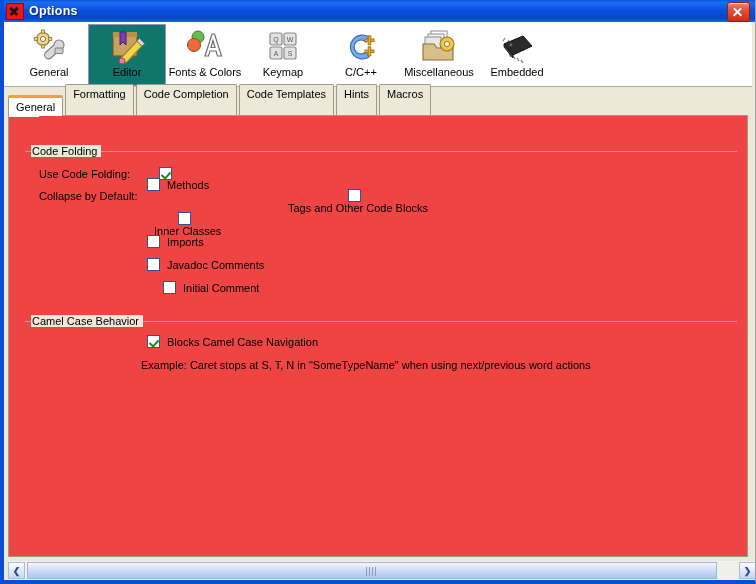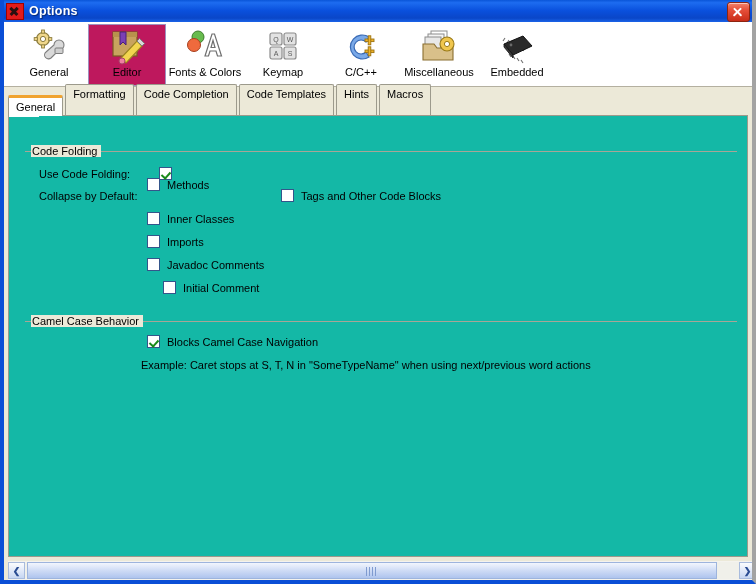--- a/index.html
+++ b/index.html
@@ -13,21 +13,21 @@
     color: #000000;
   }
 
   .window {
     position: relative;
     width: 756px;
     height: 584px;
     box-sizing: border-box;
     background: #ece9d8;
     border-left: 4px solid #0a4ed6;
-    border-right: 4px solid #a3a3a3;
+    border-right: 1px solid #a3a3a3;
     border-bottom: 4px solid #0a4ed6;
     overflow: hidden;
   }
 
   
   .titlebar {
     position: absolute;
     left: -4px;
     top: 0;
     width: 756px;
@@ -115,21 +115,21 @@
     margin-top: 2px;
     display: flex;
     flex-direction: column;
     align-items: center;
     justify-content: flex-start;
     cursor: pointer;
     border: 1px solid transparent;
     box-sizing: border-box;
   }
   .tool-btn.selected {
-    background: #be185d;
+    background: #0f766e;
     border: 1px solid #9f8fbe;
   }
   .tool-btn .glyph {
     height: 38px;
     width: 40px;
     margin-top: 3px;
     position: relative;
   }
   .tool-btn .caption {
     font-size: 11px;
@@ -174,21 +174,21 @@
     z-index: 3;
   }
 
   
   .panel {
     position: absolute;
     left: 4px;
     top: 115px;
     width: 740px;
     height: 442px;
-    background: #14b8a6;
+    background: #ef4444;
     border: 1px solid #9c9a8c;
     box-sizing: border-box;
   }
   .white-strip {
     position: absolute;
     left: 5px;
     top: 116px;
     width: 30px;
     height: 1px;
     background: #ffffff;
@@ -481,38 +481,38 @@
     </div>
 
     <div class="row" style="left:30px; top:74px;align-items:flex-end;">
       <span class="field-label">Collapse by Default:</span>
     </div>
 
     <div class="row" style="left:138px; top:62px;">
       <span class="cb"></span>
       <span class="cb-label">Methods</span>
     </div>
-    <div class="row" style="left:138px; top:96px;">
+    <div class="row" style="left:138px; top:96px;flex-direction:column;">
       <span class="cb"></span>
       <span class="cb-label">Inner Classes</span>
     </div>
     <div class="row" style="left:138px; top:119px;">
       <span class="cb"></span>
       <span class="cb-label">Imports</span>
     </div>
     <div class="row" style="left:138px; top:142px;">
       <span class="cb"></span>
       <span class="cb-label">Javadoc Comments</span>
     </div>
     <div class="row" style="left:138px; top:165px;margin-left:16px;">
       <span class="cb"></span>
       <span class="cb-label">Initial Comment</span>
     </div>
 
-    <div class="row" style="left:272px; top:73px;">
+    <div class="row" style="left:272px; top:73px;flex-direction:column;">
       <span class="cb"></span>
       <span class="cb-label">Tags and Other Code Blocks</span>
     </div>
 
     <div class="group" style="top:200px;">
       <div class="group-line"></div>
       <div class="group-title">Camel Case  Behavior</div>
     </div>
 
     <div class="row" style="left:138px; top:219px;">

